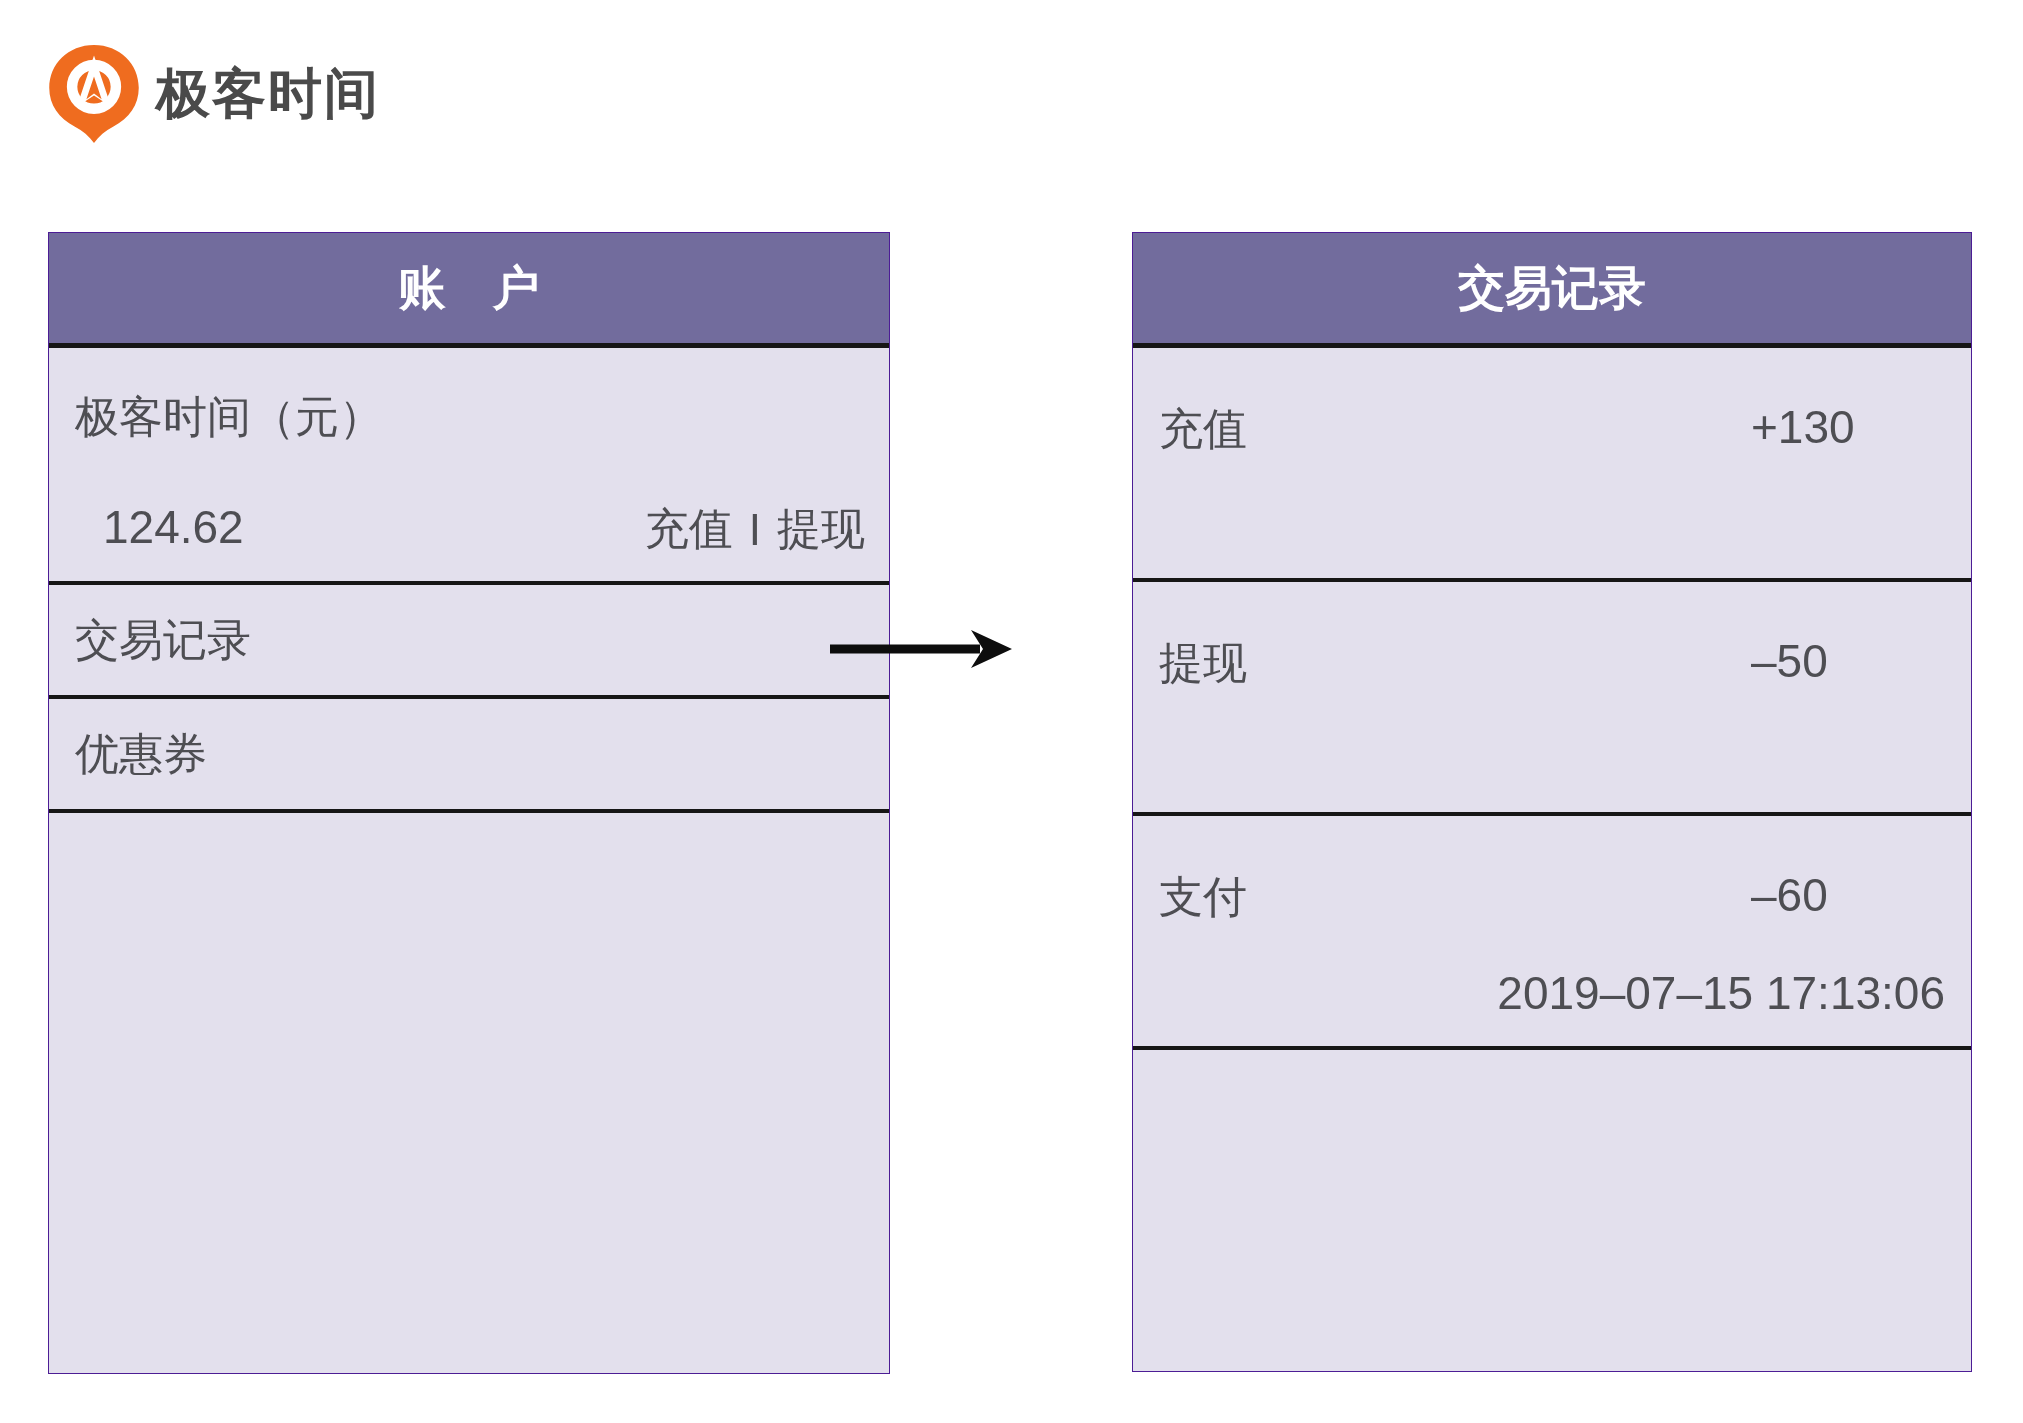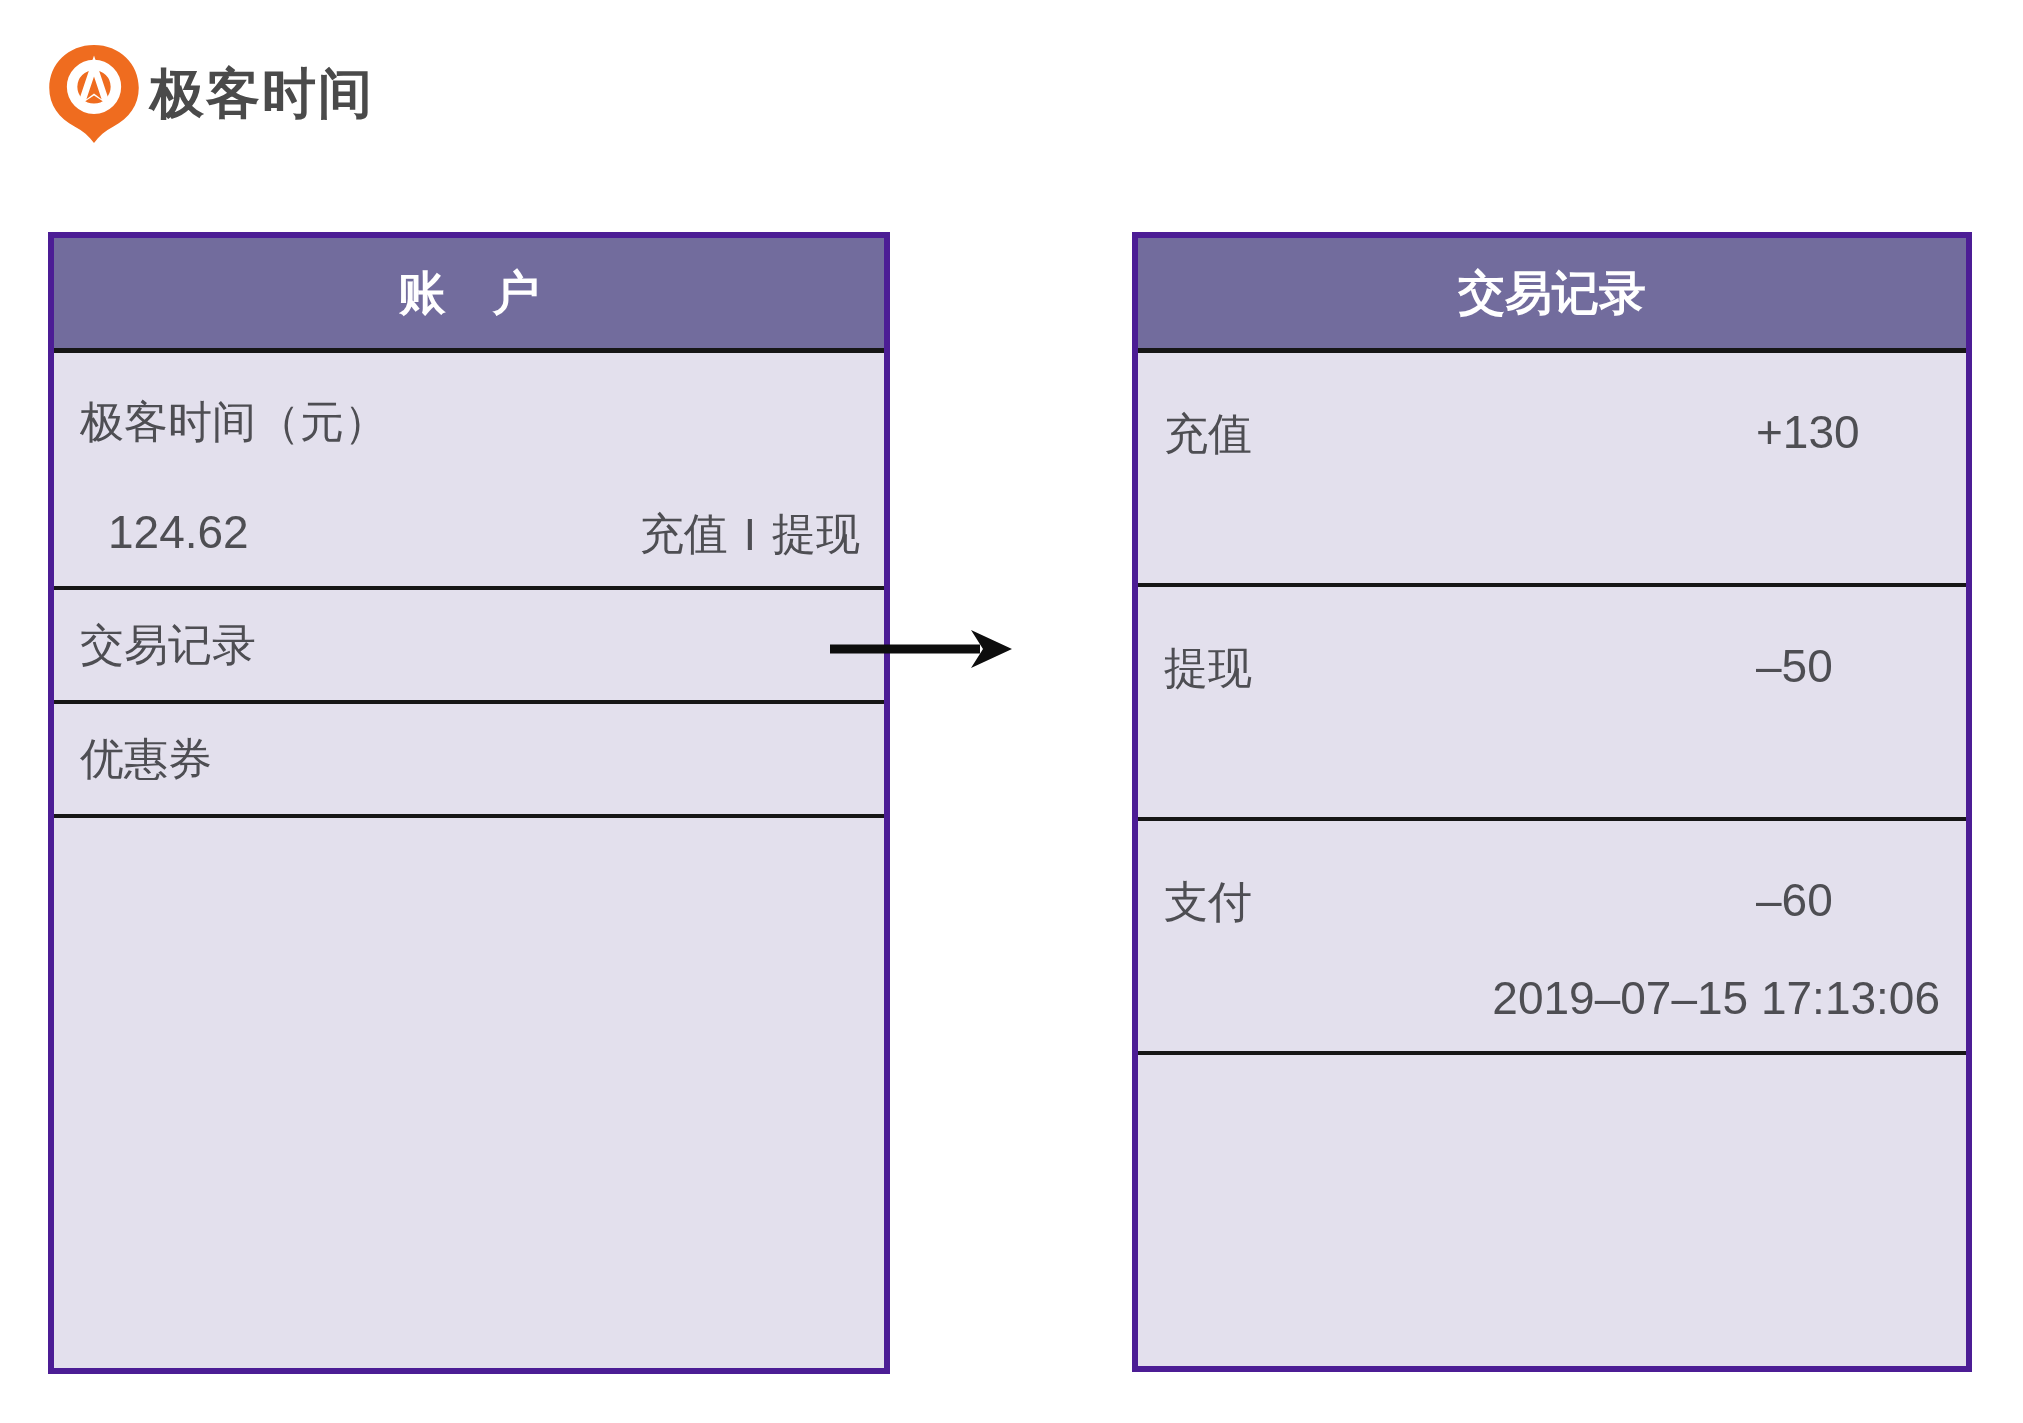--- a/index.html
+++ b/index.html
@@ -6,29 +6,29 @@
   html,body { background:#ffffff; }
   body {
     position:relative;
     width:2023px; height:1423px;
     font-family:"Liberation Sans", sans-serif;
     color:#4e4e53;
     overflow:hidden;
   }
 
   
-  .logo { position:absolute; left:46px; top:44px; display:flex; align-items:center; gap:8px; }
+  .logo { position:absolute; left:46px; top:44px; display:flex; align-items:center; gap:14px; }
   .logo-icon { width:96px; height:100px; display:block; }
   .logo-text { font-size:54px; font-weight:600; color:#4a4a4a; letter-spacing:2px; }
 
   
   .panel {
     position:absolute;
     background:#e3e0ed;
-    border:6px solid #4c1d95;
+    border:1px solid #4c1d95;
     display:flex; flex-direction:column;justify-content:flex-end;
   }
   .panel-left  { left:48px;  top:232px; width:842px; height:1142px; }
   .panel-right { left:1132px; top:232px; width:840px; height:1140px; }
 
   .panel-header {
     height:115px; flex:0 0 115px;
     background:#726c9d;
     border-bottom:5px solid #161616;
     display:flex; align-items:center; justify-content:center;

